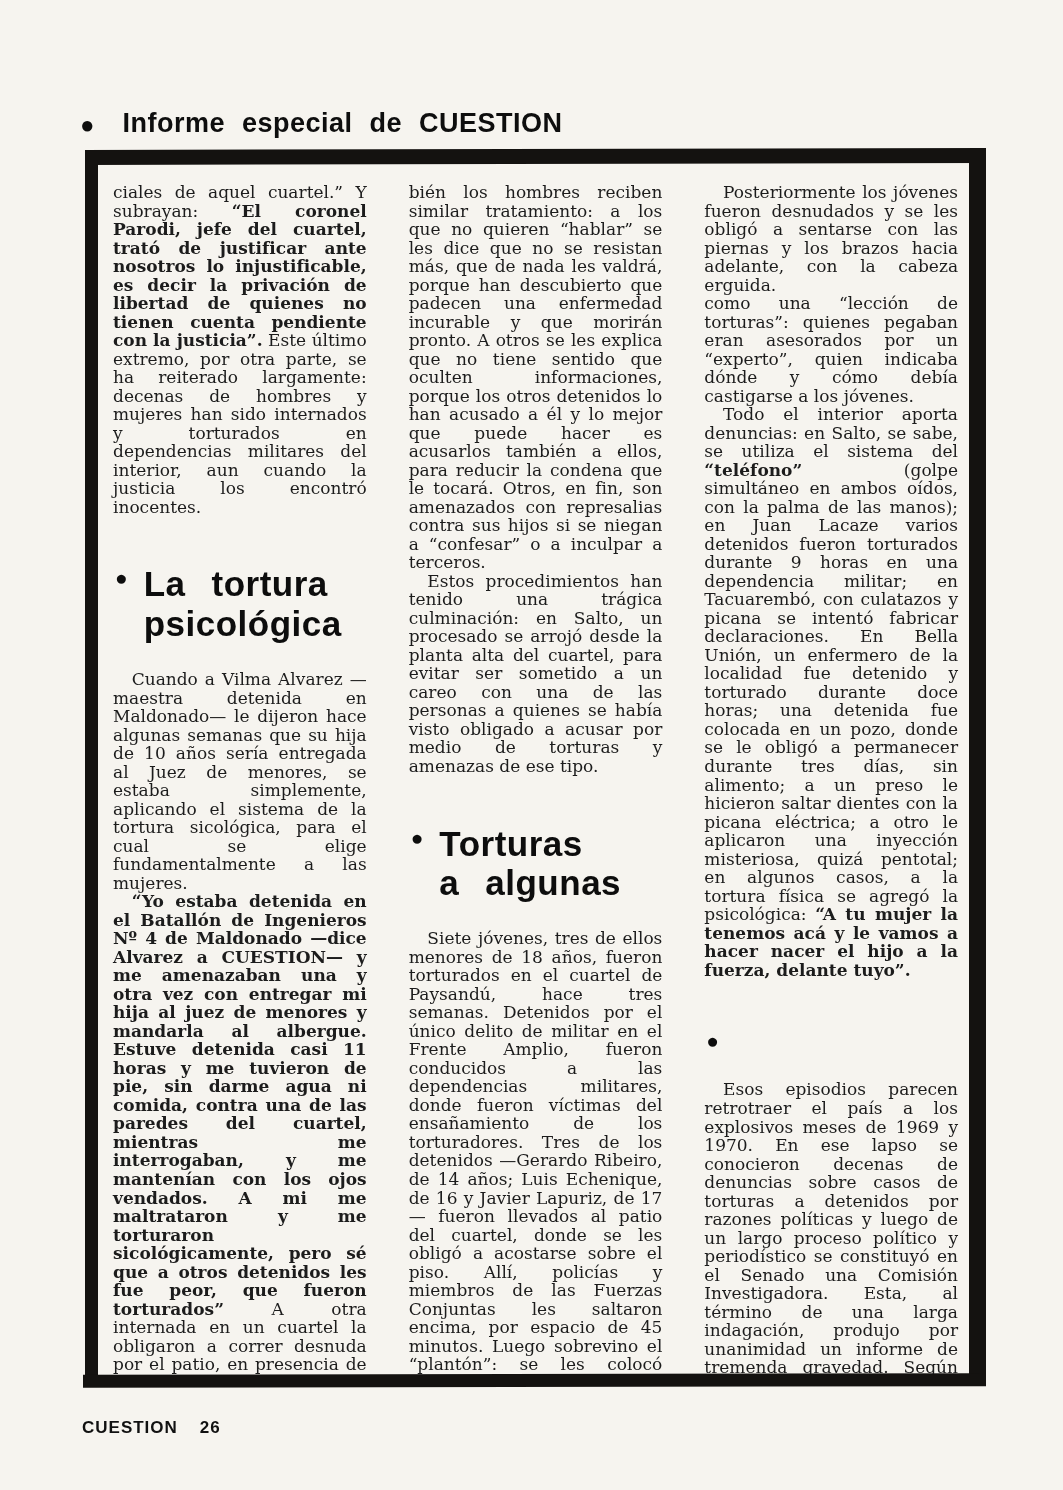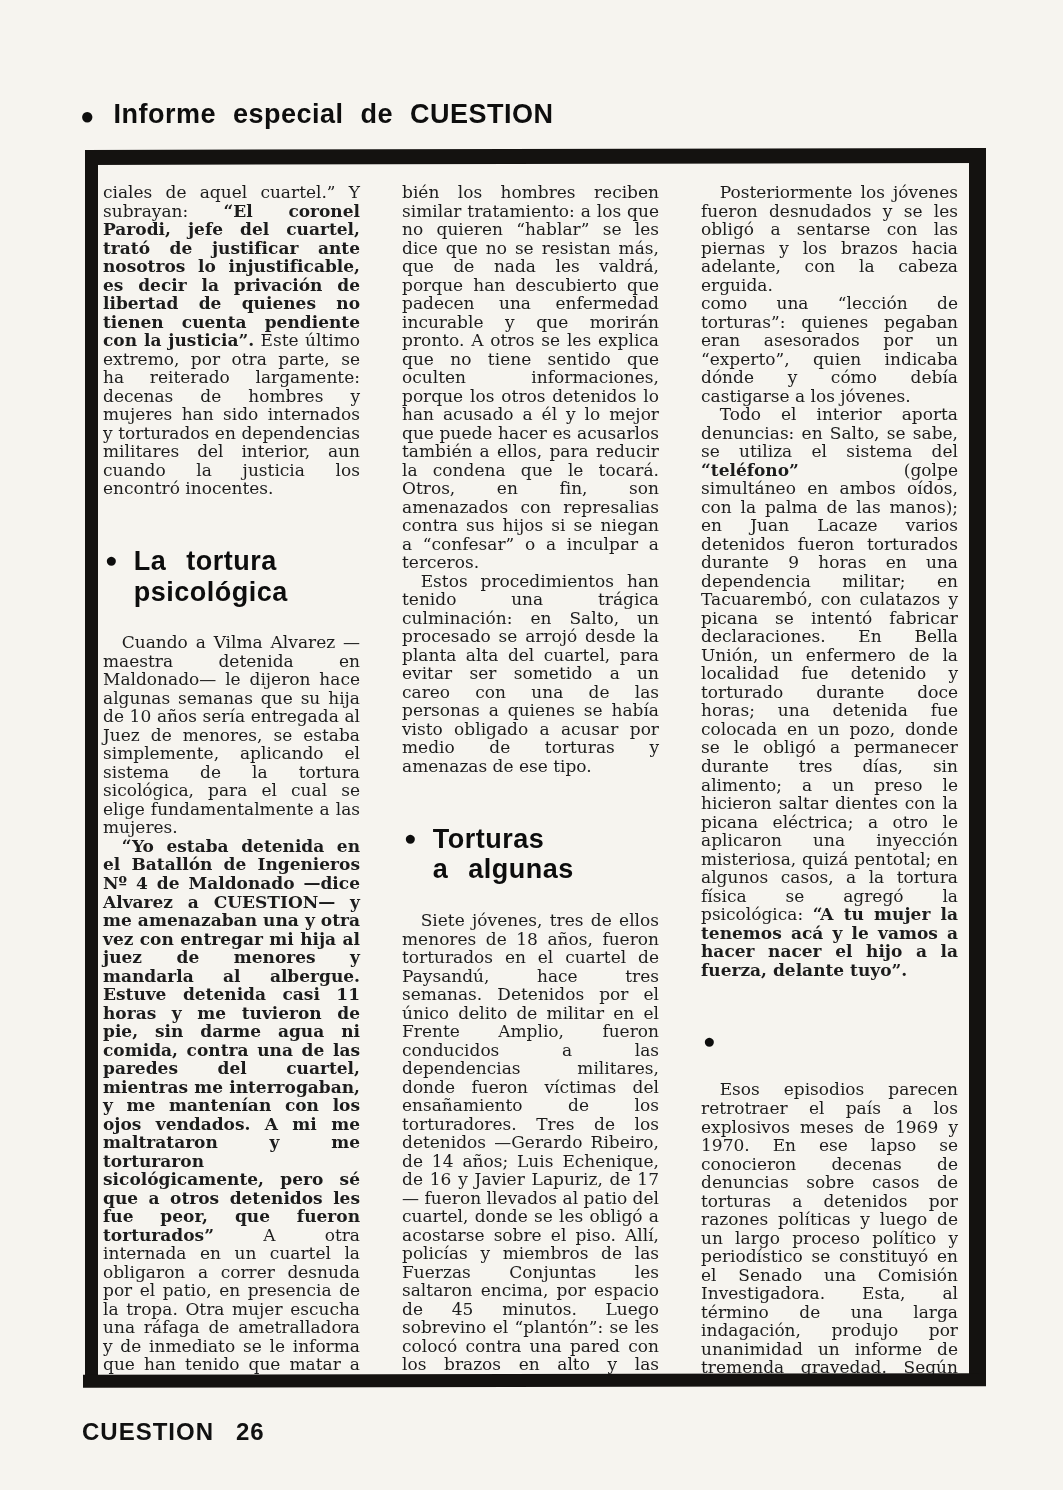--- a/index.html
+++ b/index.html
@@ -19,38 +19,38 @@
 
   
   .article-header{
     position:absolute;left:80px;top:96px;
     display:flex;align-items:center;gap:16px;
     font-family:"Liberation Sans", sans-serif;
     font-weight:700;color:#0e0e0e;
   }
   .header-bullet{font-size:24px;line-height:1;transform:translateY(1px);}
   .header-title{
-    margin:3px;font-size:27px;letter-spacing:.5px;word-spacing:9px;
+    margin:12px;font-size:27px;letter-spacing:.5px;word-spacing:9px;
     white-space:nowrap;
   }
 
   
   .article-frame{
     position:absolute;left:85px;top:149px;width:901px;height:1238px;
     background:var(--paper);
   }
   .frame-bar{position:absolute;background:var(--bar);}
   .frame-top{left:0;right:0;top:0;height:15px;transform:skewY(-0.12deg);}
   .frame-bottom{left:-2px;right:0;bottom:0;height:13px;transform:skewY(-0.10deg);}
   .frame-left{left:0;top:2px;bottom:2px;width:13px;}
   .frame-right{right:0;top:2px;bottom:2px;width:17px;}
 
   .frame-inner{
     position:absolute;left:13px;right:17px;top:15px;bottom:13px;
-    padding:19px 11px 14px 5px;
+    padding:19px 11px 14px 15px;
     display:flex;gap:42px;
     overflow:hidden;
   }
 
   .column{
     flex:1 1 0;min-width:0;
     text-align:justify;
     font-size:17px;line-height:1.09;
     color:var(--ink);
   }
@@ -59,27 +59,27 @@
   .body-para .bold{font-weight:700;}
 
   .section-heading{
     display:flex;gap:16px;
     margin:48px 0 26px 2px;
     font-family:"Liberation Sans", sans-serif;
     font-weight:700;color:#0d0d0d;
     text-align:left;
   }
   .h-bullet{font-size:21px;line-height:1.3;}
-  .h-lines{font-size:27px;line-height:1.14;letter-spacing:.5px;word-spacing:.45em;}
+  .h-lines{font-size:35px;line-height:1.14;letter-spacing:.5px;word-spacing:.45em;}
 
   
   .page-footer{
     position:absolute;left:82px;top:1418px;
     font-family:"Liberation Sans", sans-serif;
-    font-weight:700;font-size:24px;letter-spacing:1px;color:#111;
+    font-weight:700;font-size:17px;letter-spacing:1px;color:#111;
     display:flex;gap:22px;
   }
 </style>
 </head>
 <body>
 
 <div class="page">
 
   <header class="article-header">
     <span class="header-bullet">●</span>

